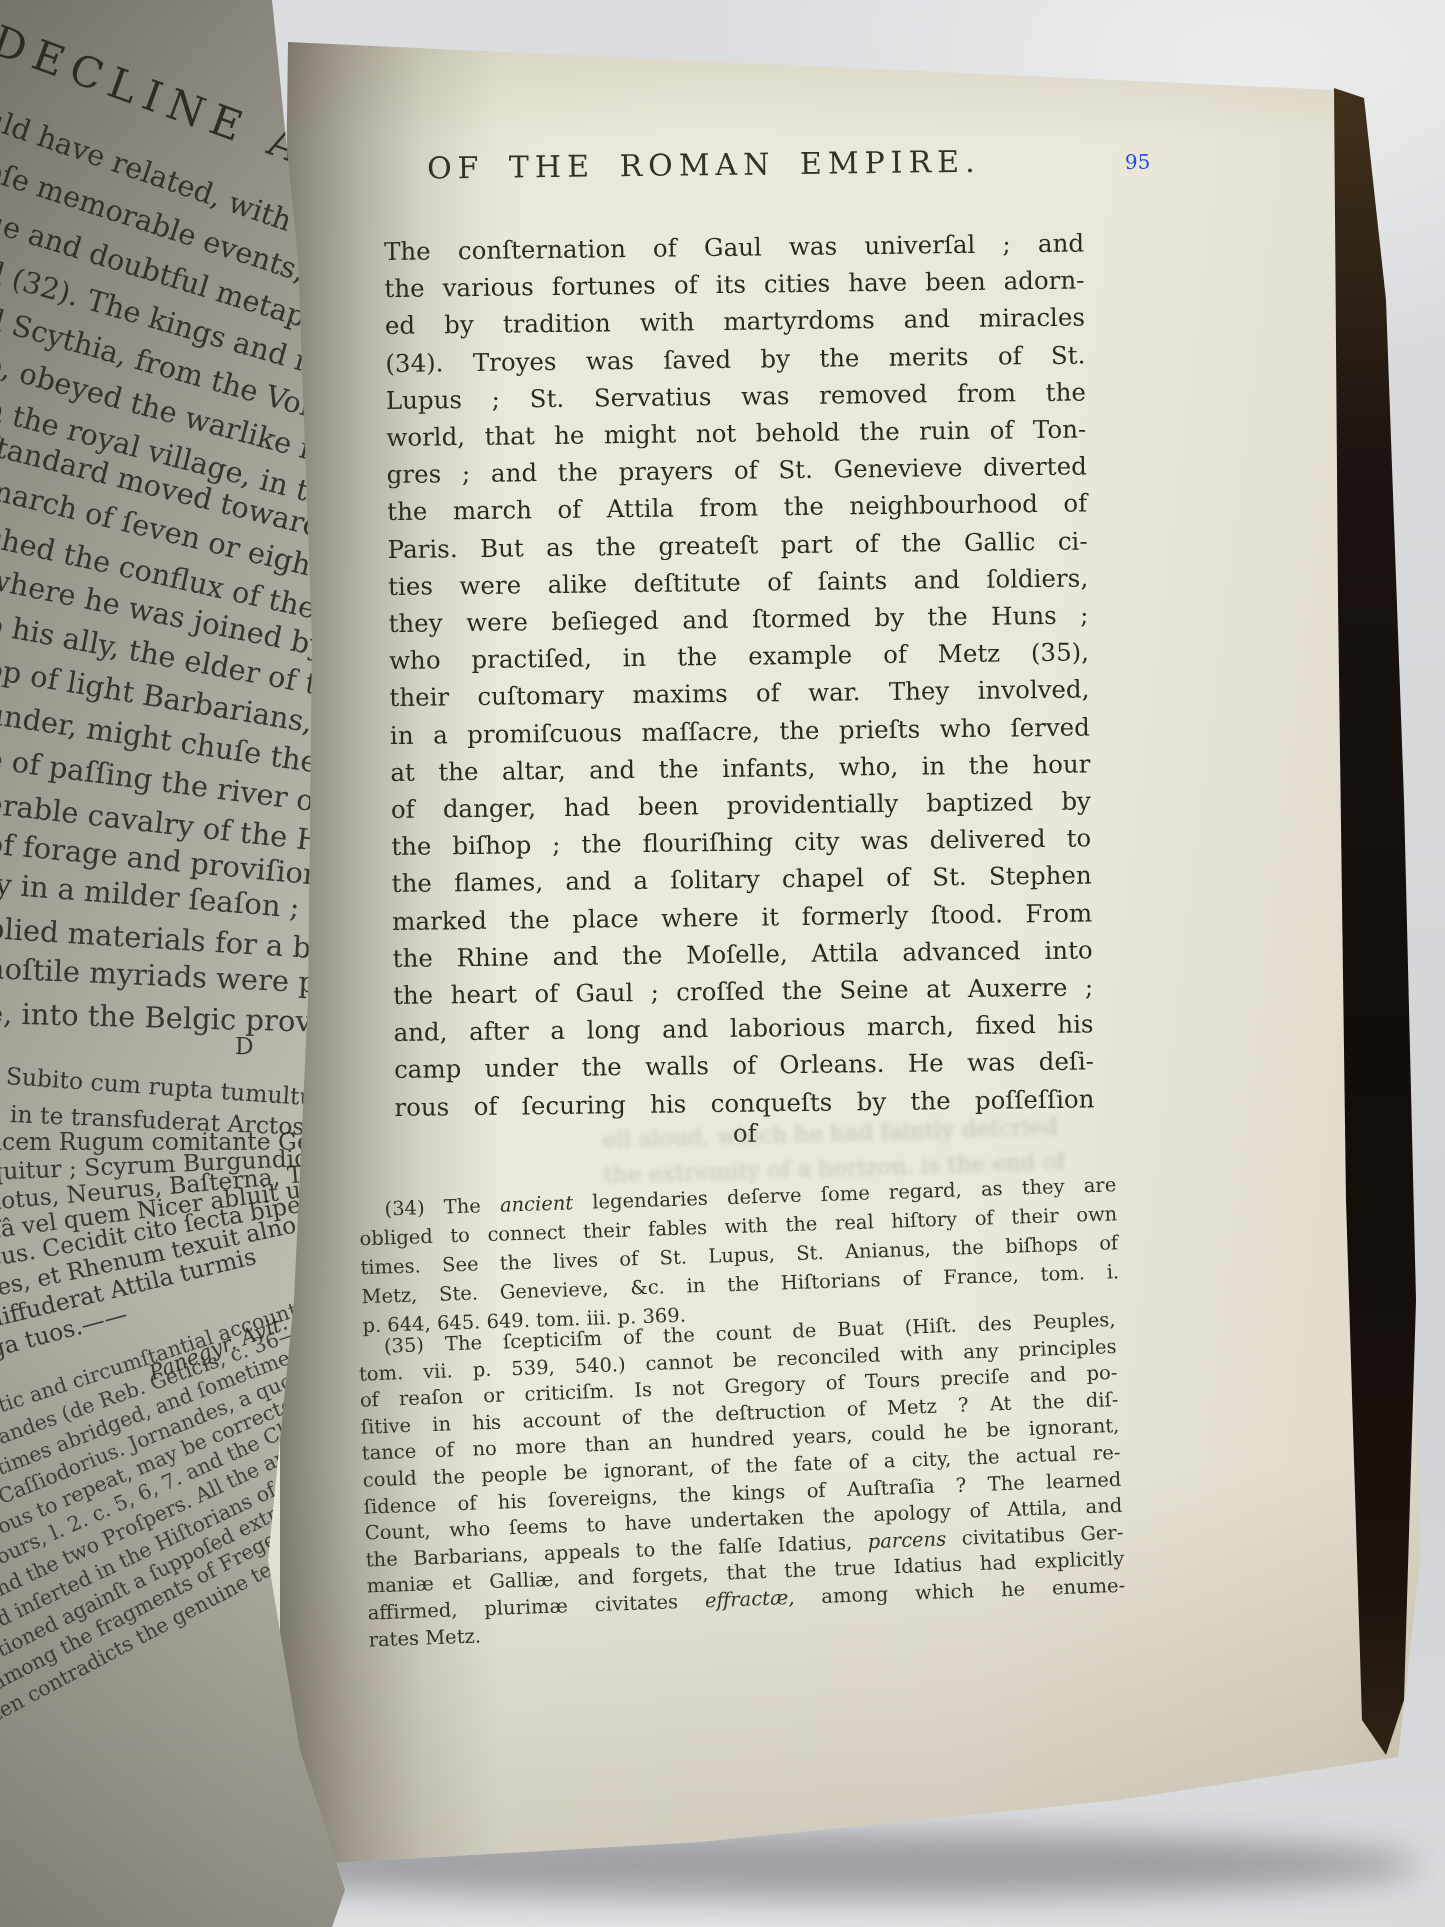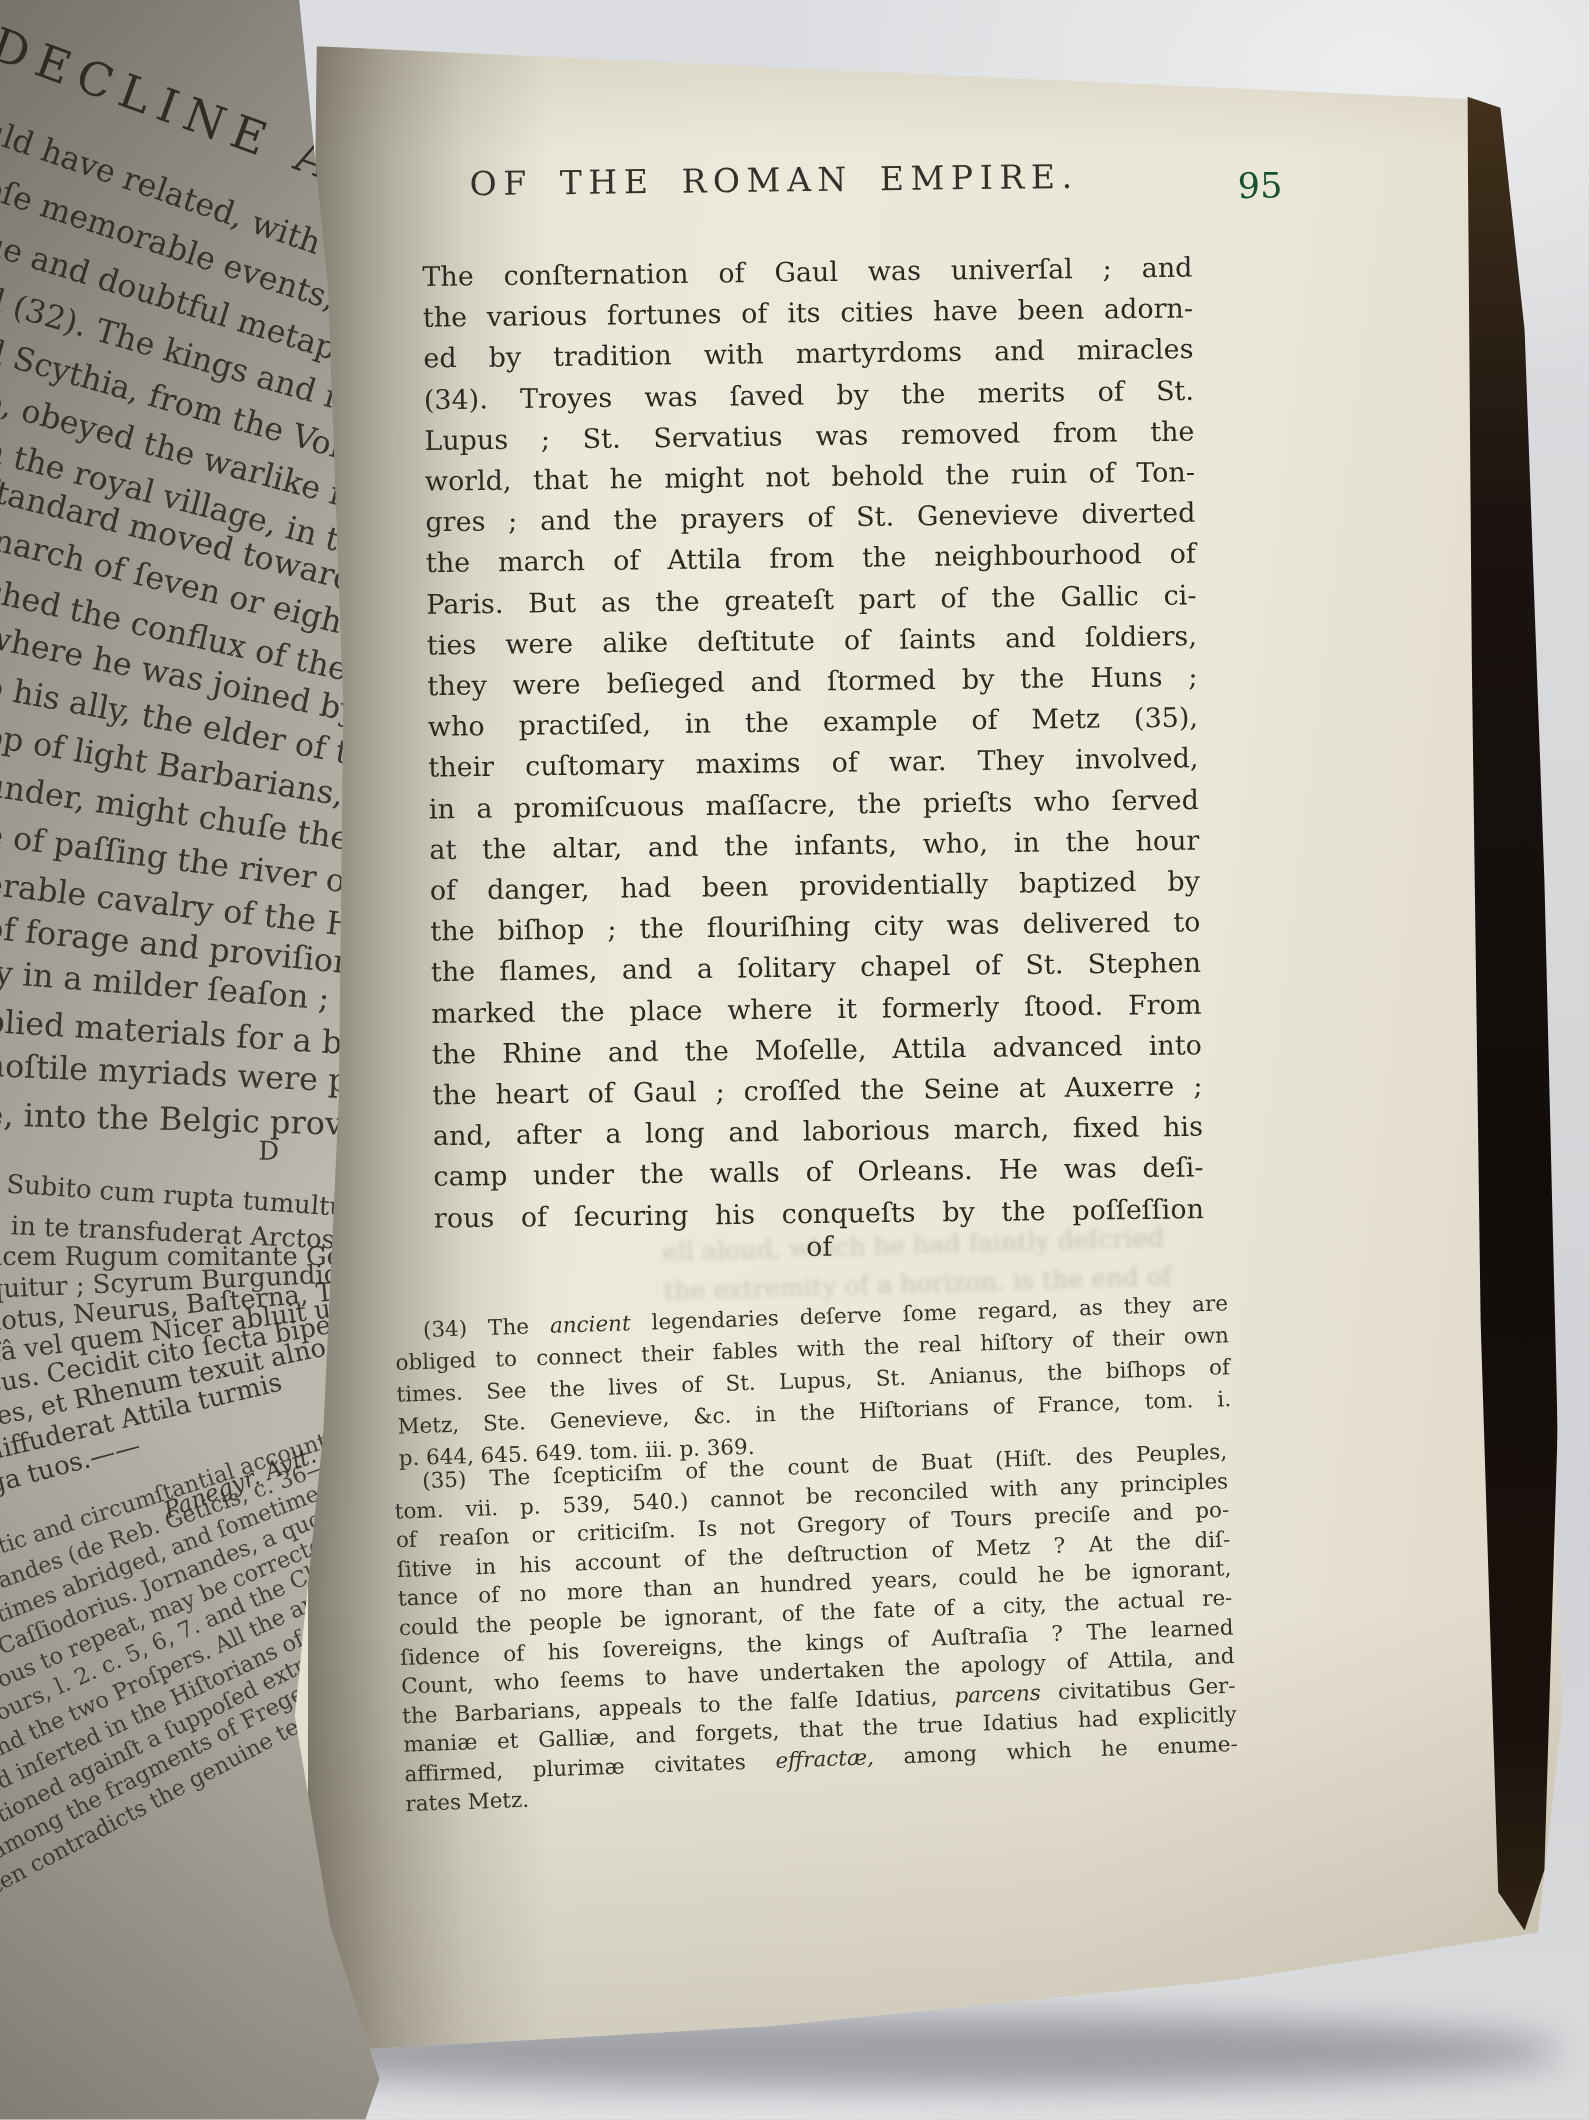--- a/index.html
+++ b/index.html
@@ -18,21 +18,21 @@
       1420px 1560px,1398px 1757px,1120px 1800px,700px 1842px,420px 1858px,238px 1868px,
       258px 1500px,274px 1000px,282px 500px);padding-left:40px;}
   .rp-paper{inset:0;background:
       linear-gradient(97deg,#b7b1a0 0%,#d5d0bf 5%,#e7e4d4 16%,#ece9db 42%,#eae6d8 70%,#e0dbcb 92%,#d2ccba 100%);}
   .rp-vert{inset:0;background:
       linear-gradient(180deg,rgba(150,140,115,.28) 0,rgba(0,0,0,0) 140px,rgba(0,0,0,0) 76%,rgba(110,100,80,.22) 97%);}
   .gutter-shadow{left:280px;top:30px;width:220px;height:1850px;background:
       linear-gradient(90deg,rgba(42,36,26,.55) 0%,rgba(42,36,26,.28) 35%,rgba(42,36,26,.10) 65%,rgba(42,36,26,0) 100%);}
   .rp-content{inset:0;transform:rotate(-.7deg);transform-origin:800px 900px;}
   .rp-header{left:436px;top:146px;font-size:30px;letter-spacing:6px;word-spacing:9px;white-space:nowrap;color:#35312a;}
-  .rp-pageno{left:1134px;top:154px;font-size:32px;color:#14532d;}
+  .rp-pageno{left:1134px;top:154px;font-size:20px;color:#1d4ed8;}
   .rp-body{left:392px;top:228px;width:700px;}
   .bline{width:700px;line-height:37.2px;font-size:24.5px;white-space:nowrap;
          text-align:justify;text-align-last:justify;color:#2c2921;}
   .catchword{left:392px;top:1118px;width:700px;text-align:center;font-size:24.5px;color:#2c2921;}
   .show-through{left:600px;top:1116px;width:480px;color:#7b8172;opacity:.32;filter:blur(2px);
          transform:rotate(-1deg);font-size:23px;line-height:35px;white-space:nowrap;}
   .rp-fn34{left:356px;top:1182px;width:758px;transform:rotate(-1.2deg);}
   .rp-fn35{left:356px;top:1320px;width:758px;transform:rotate(-1.4deg);}
   .fline{width:758px;font-size:19.5px;line-height:29px;white-space:nowrap;
          text-align:justify;text-align-last:justify;color:#343028;}

